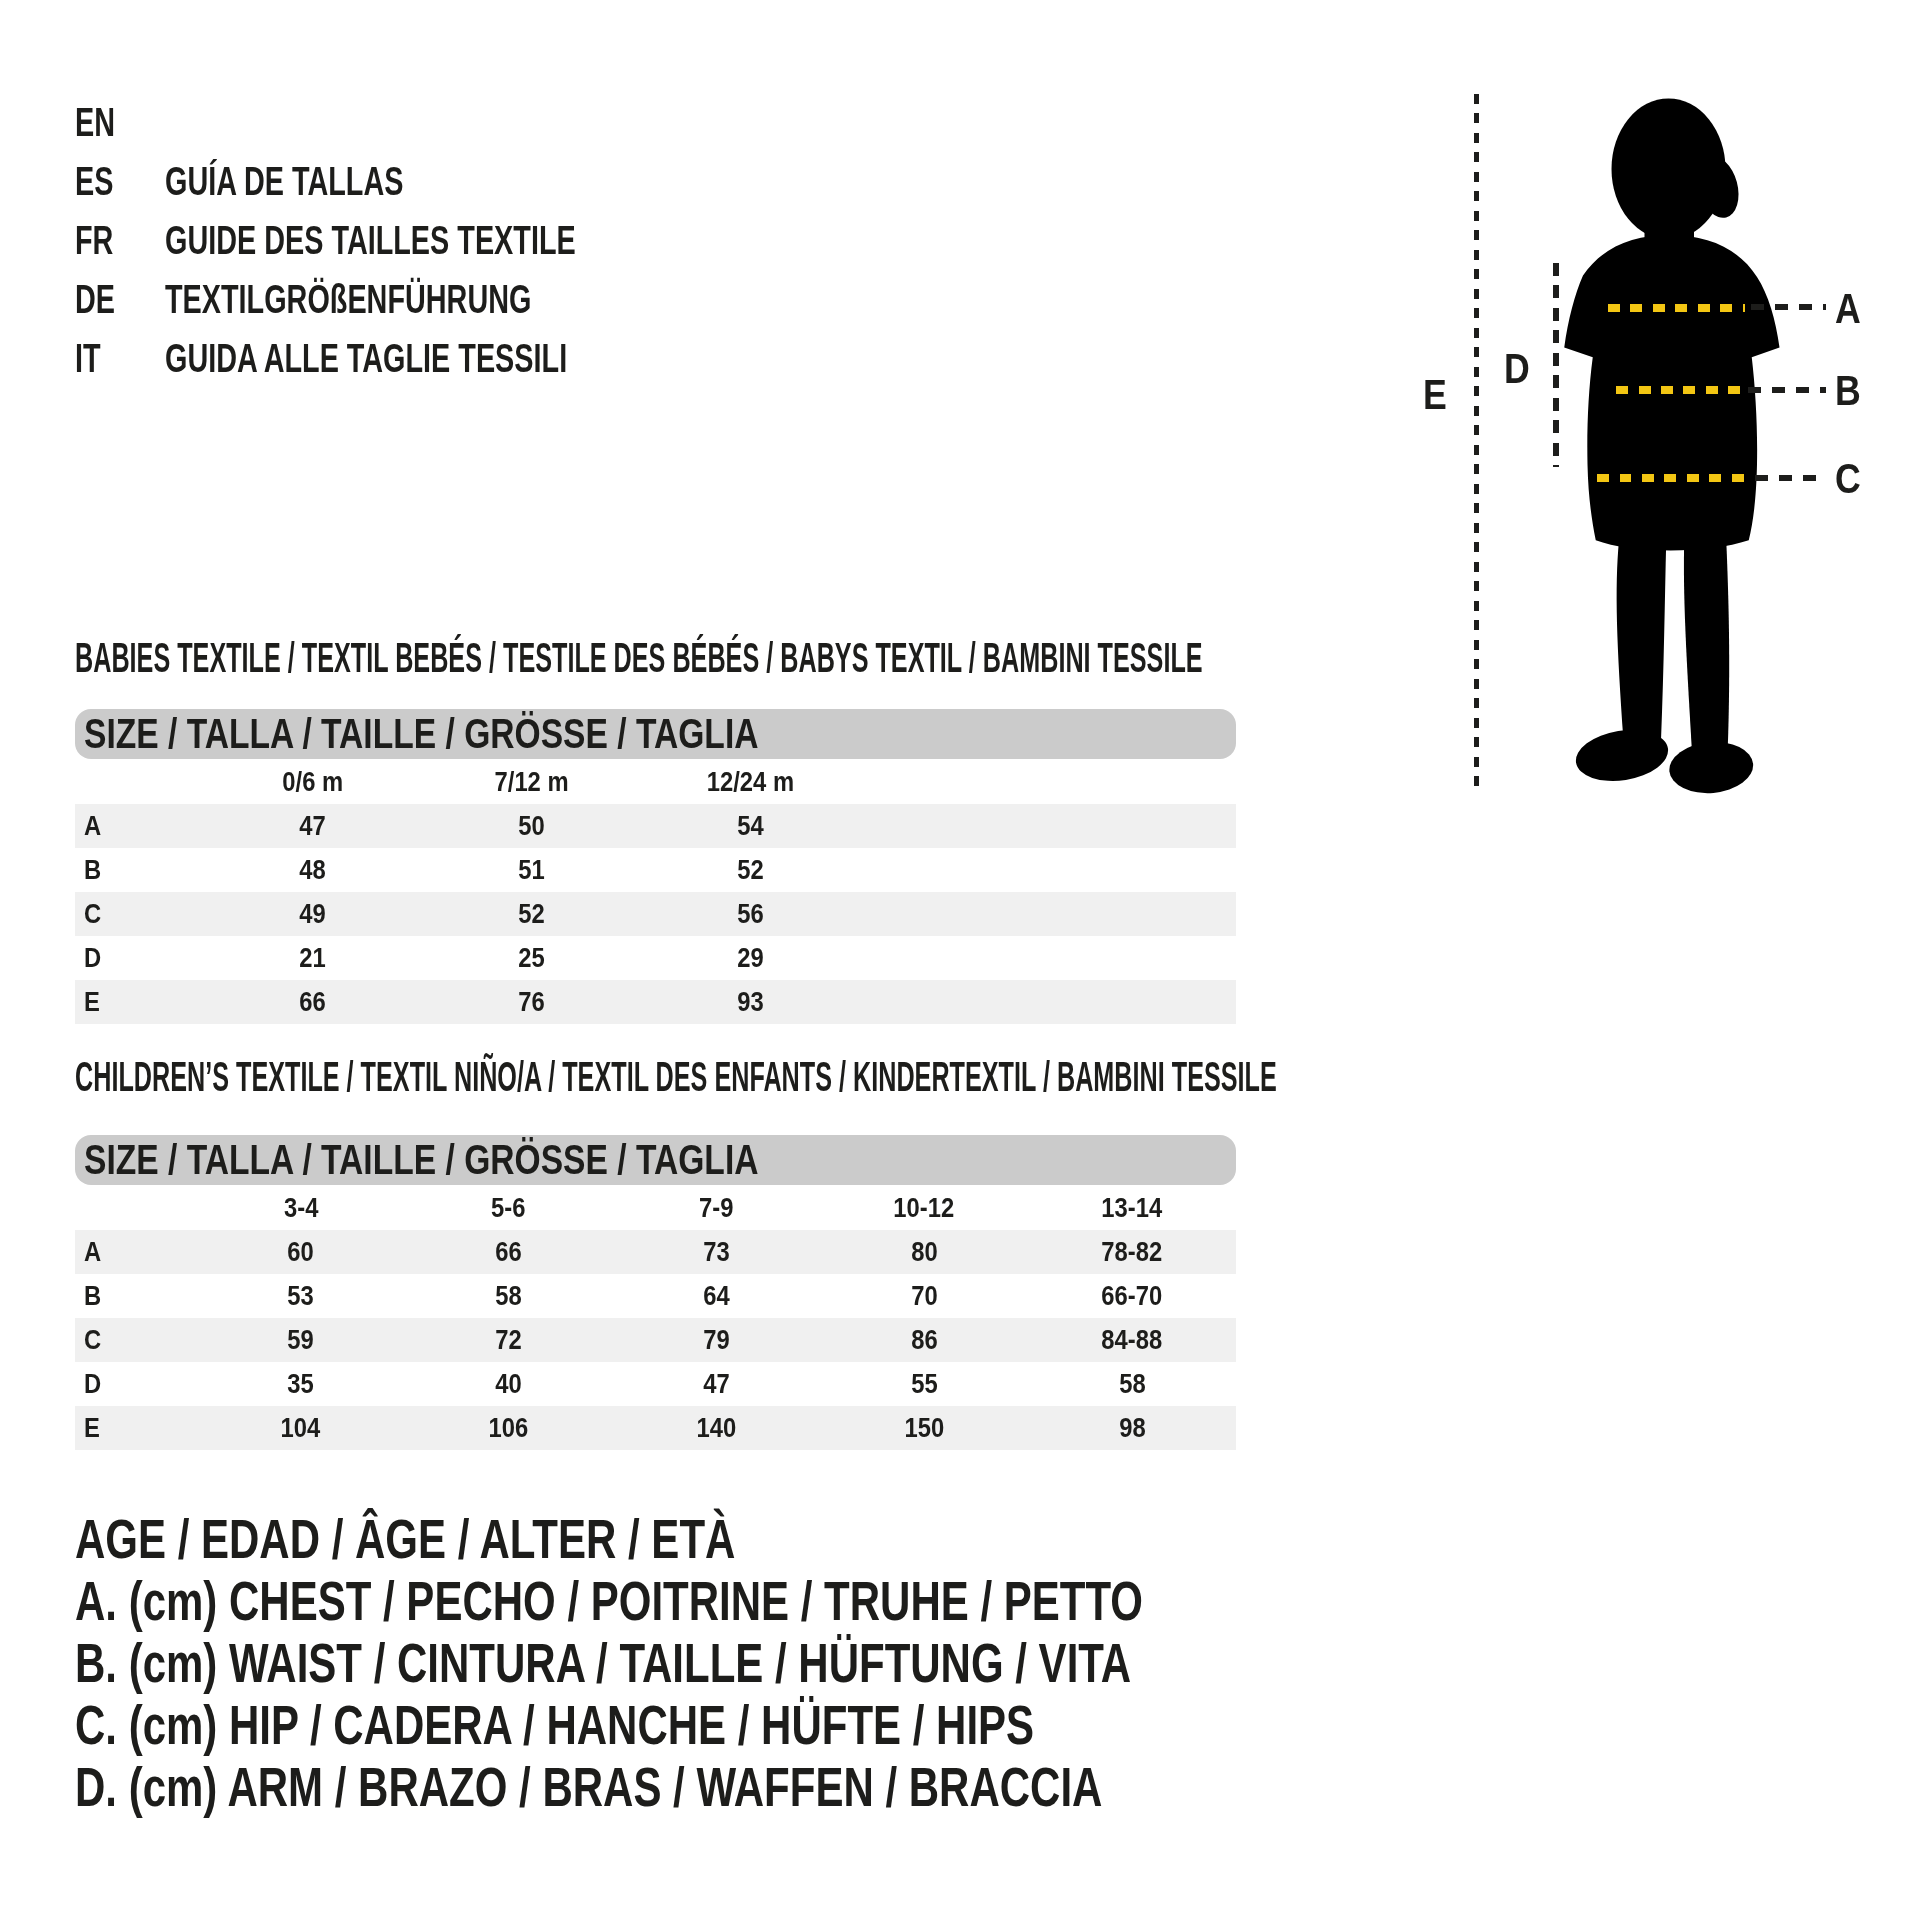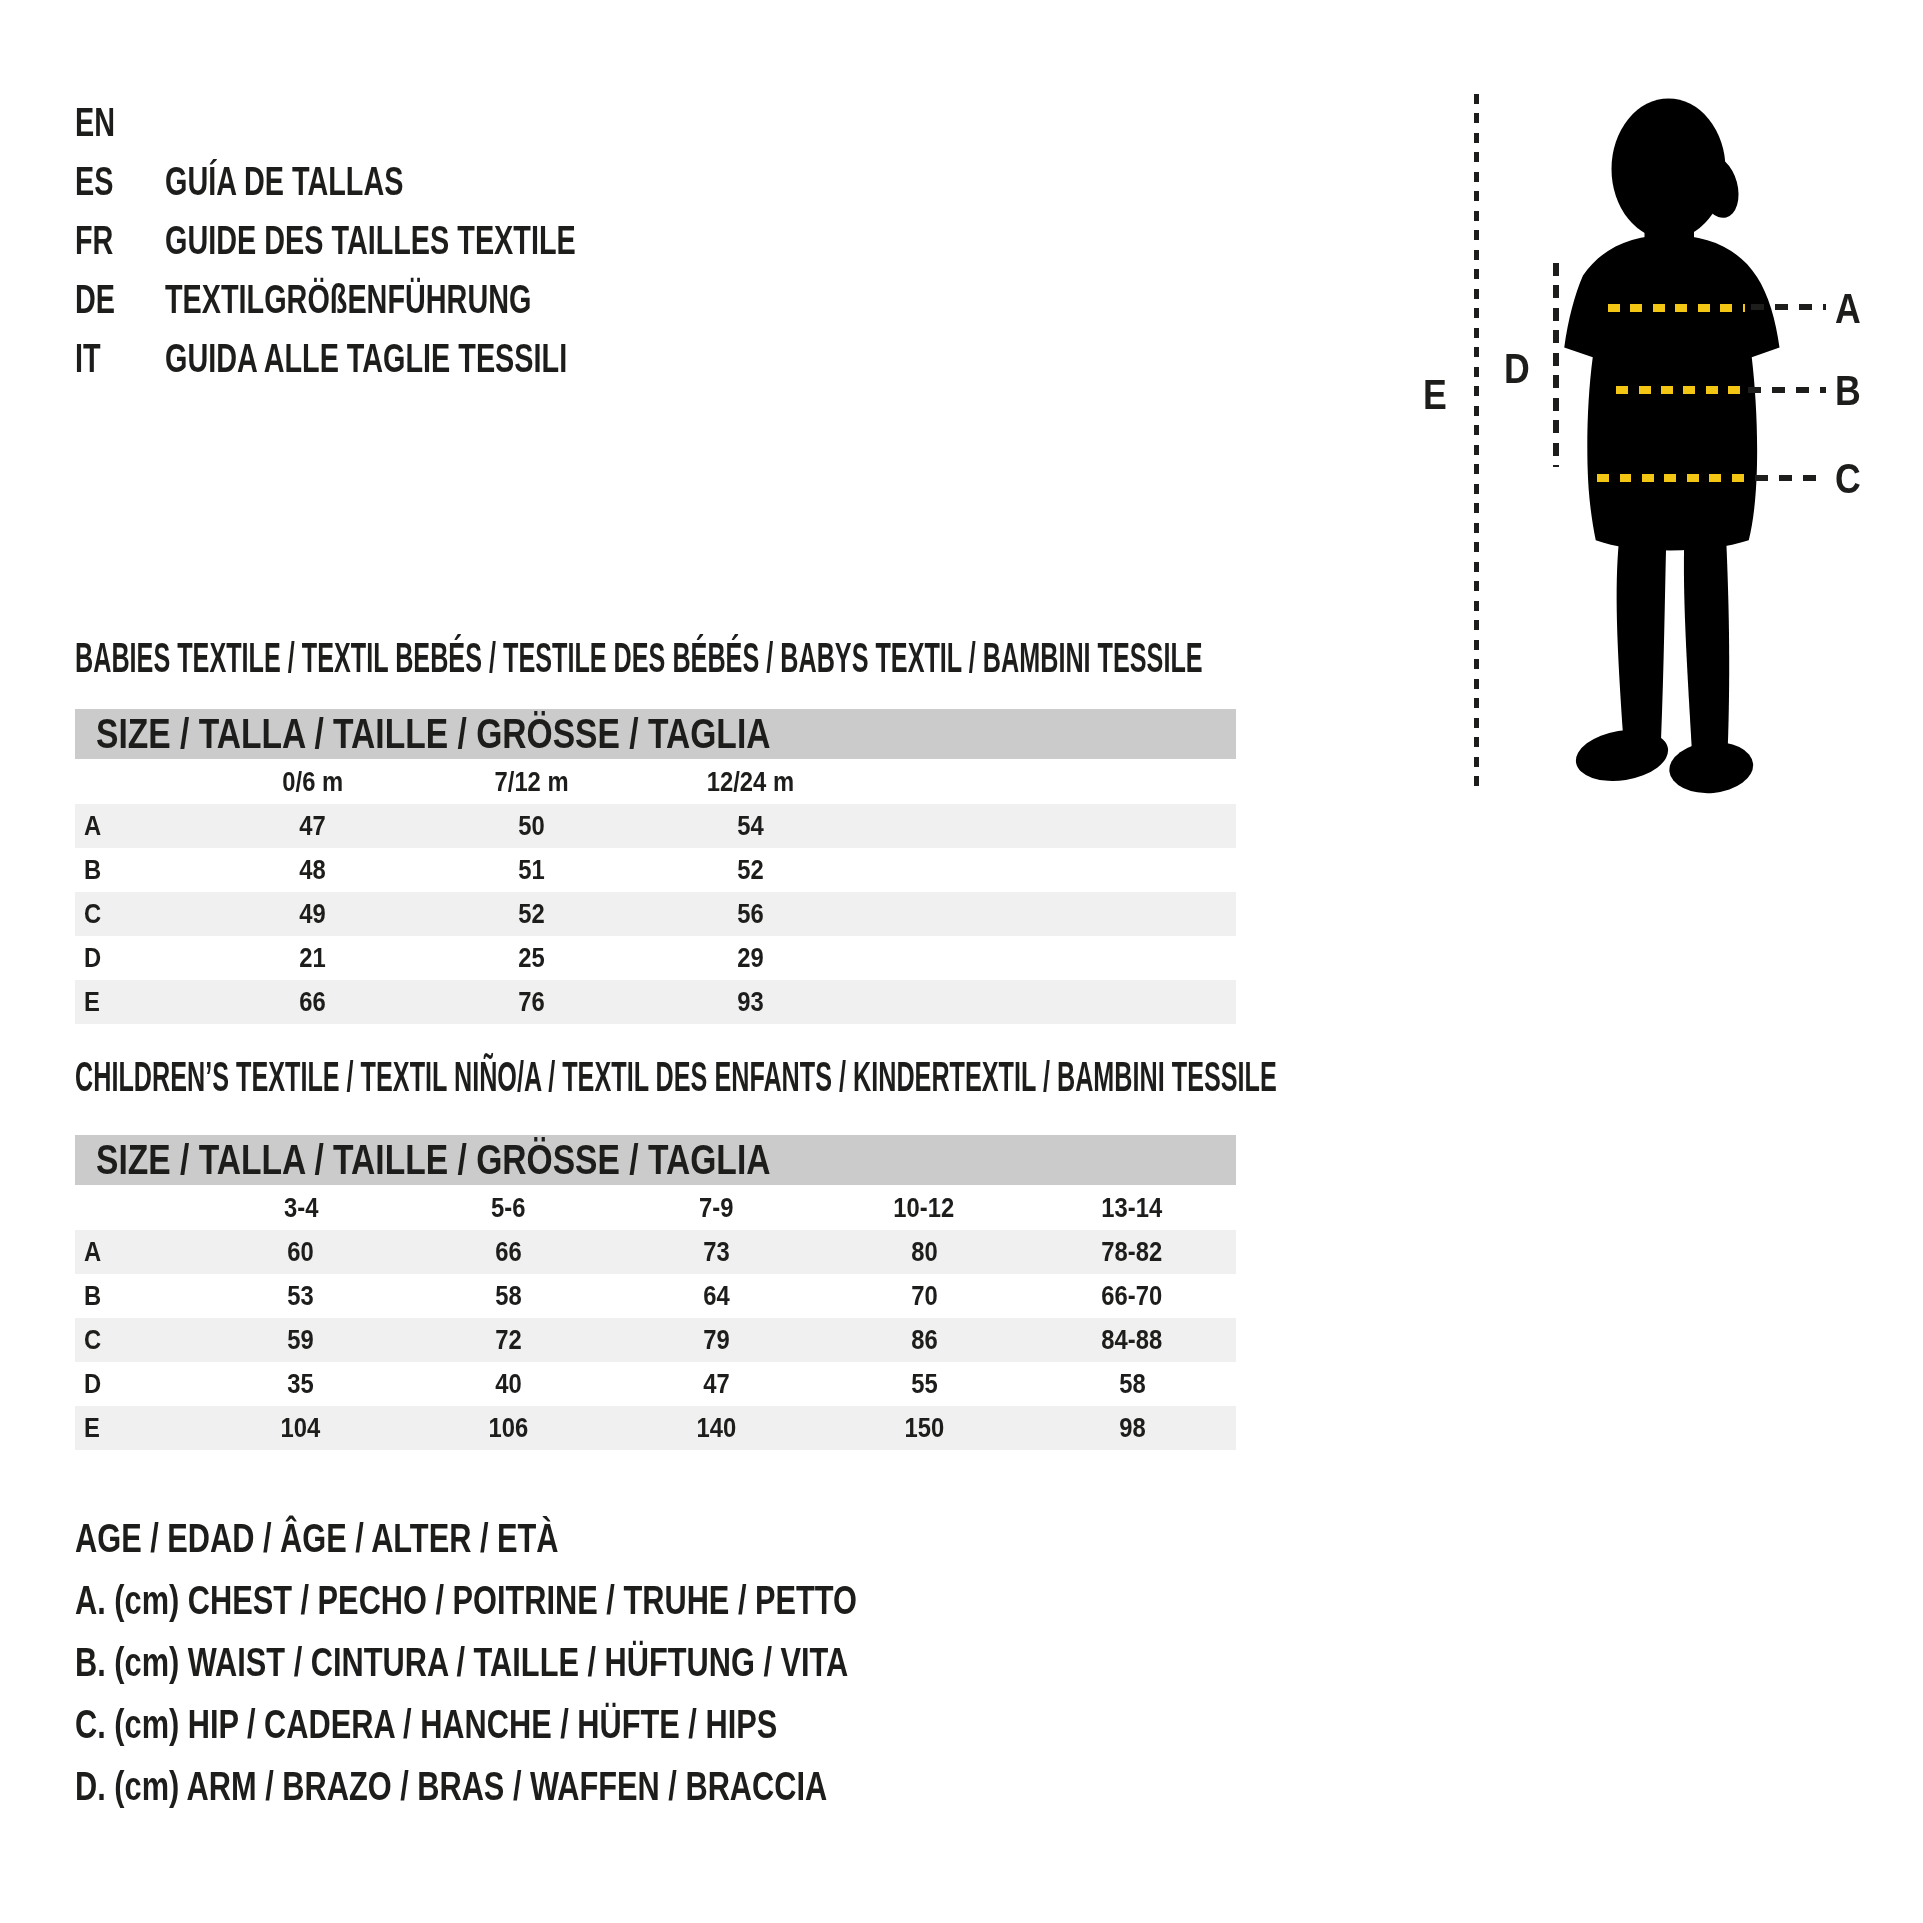--- a/index.html
+++ b/index.html
@@ -25,30 +25,30 @@
 
   
   .section-title{position:absolute;left:75px;height:51px;line-height:51px;font-size:42px;font-weight:bold;white-space:nowrap;}
   #babies-title{top:632px;}
   #children-title{top:1051px;}
 
   
   .sg-table{position:absolute;left:75px;width:1161px;}
   #babies-table{top:709px;}
   #children-table{top:1135px;}
-  .size-bar{height:50px;background:#cbcbcb;display:flex;align-items:center;padding-left:21px;box-sizing:border-box;font-size:42px;font-weight:bold;}
+  .size-bar{height:50px;background:#cbcbcb;display:flex;align-items:center;padding-left:9px;box-sizing:border-box;font-size:42px;font-weight:bold;border-radius:16px;}
   .t-row{height:44px;display:flex;align-items:center;font-size:28px;font-weight:bold;}
   .t-row.head{height:45px;}
   .t-row.stripe{background:#f0f0f0;}
   .t-label{width:128px;padding-left:9px;box-sizing:border-box;}
   .t-cell{width:219px;text-align:center;}
 
   
   .legend{position:absolute;left:75px;top:1507px;}
-  .legend-row{height:62px;display:flex;align-items:center;font-size:41px;font-weight:bold;}
+  .legend-row{height:62px;display:flex;align-items:center;font-size:56px;font-weight:bold;}
 
   
   .fig-label{position:absolute;font-size:42px;font-weight:bold;line-height:53px;}
   #label-e{left:1423px;top:368px;}
   #label-d{left:1504px;top:342px;}
   #label-a{left:1835px;top:282px;}
   #label-b{left:1835px;top:364px;}
   #label-c{left:1835px;top:452px;}
 
   .vdash-e{position:absolute;left:1474px;top:94px;width:5.3px;height:699px;

